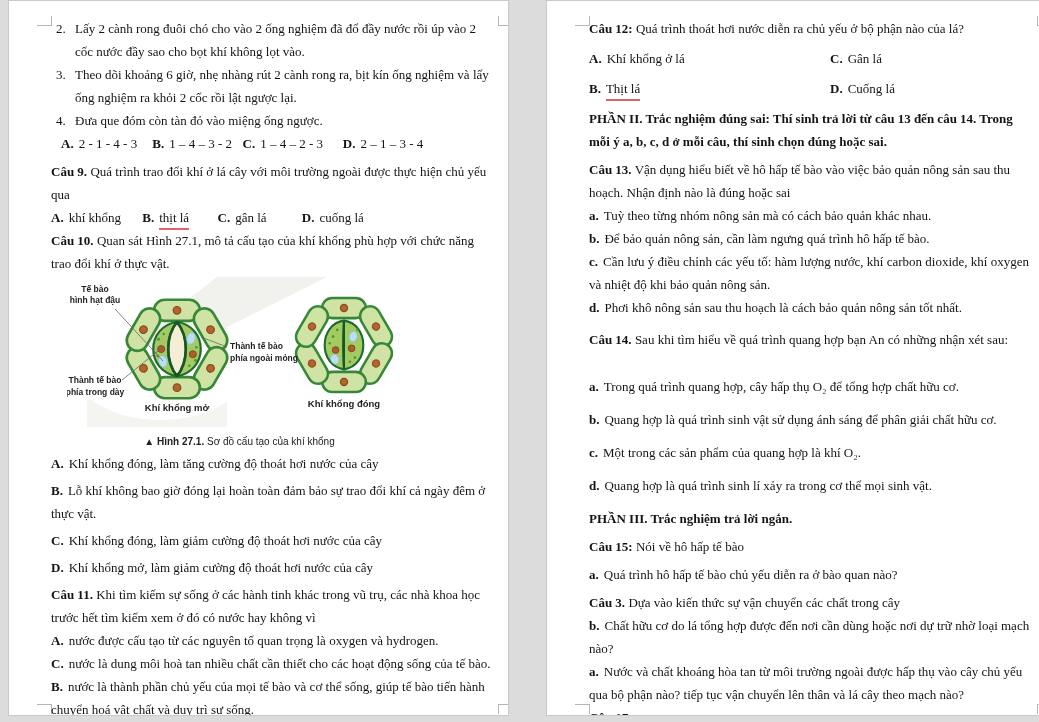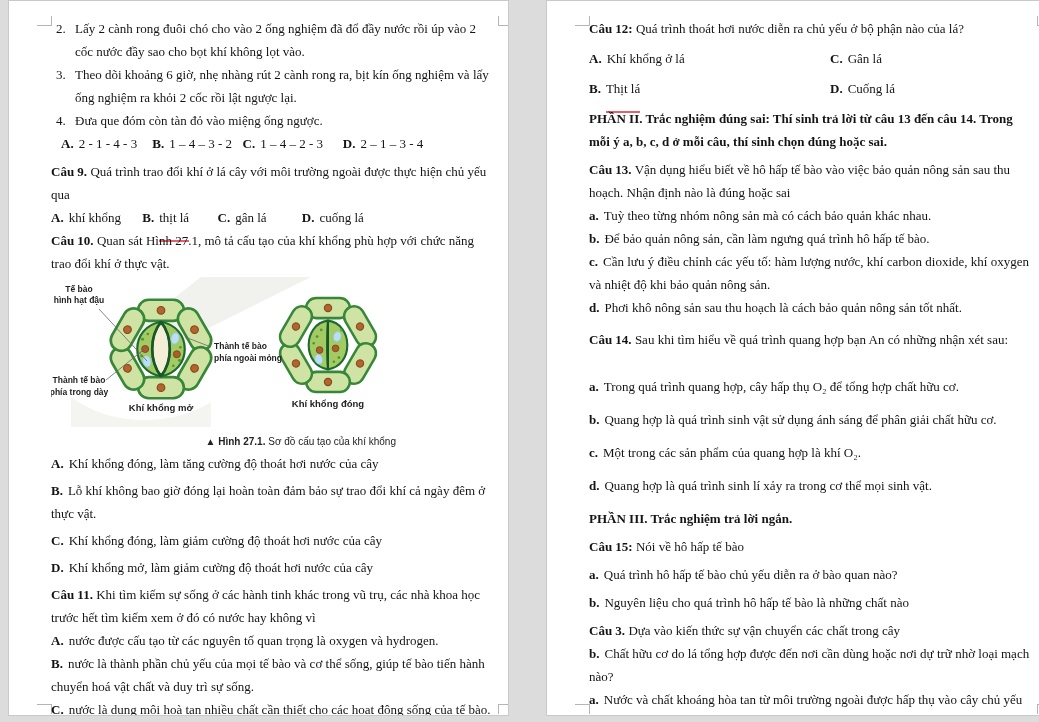--- a/index.html
+++ b/index.html
@@ -10,37 +10,37 @@
   #page-left{left:8px;width:501px;}
   #page-right{left:546px;width:503px;}
   .content{position:absolute;left:42px;right:11px;top:16px;font-size:13px;line-height:23px;}
   .b{font-weight:bold;}
   .para{margin:0;}
   .step{position:relative;padding-left:24px;}
   .step .num{position:absolute;left:5px;}
   .inline-opt{display:inline-block;}
   .w88{width:88px;} .w87{width:87px;} .w97{width:97px;} .w72{width:72px;} .w81{width:81px;}
   .opt-letter{font-weight:bold;margin-right:5px;}
-  .underline-red{border-bottom:2px solid #e4606d;padding-bottom:15px;}
+  .underline-red{border-bottom:2px solid #e4606d;padding-bottom:3px;}
   .tworow{display:flex;margin:7px 0;}
   .tworow .cell{width:241px;}
   .tworow .cell2{flex:1;}
   .spaced{margin:0 0 10px 0;}
   .gap-top{margin-top:5px;font-family:Liberation Serif, serif;}
   .q10opt{margin:0 0 4px 0;}
   
   .mark{position:absolute;width:14px;height:9px;}
   .mark.tl{border-right:1px solid #b5b5b5;border-bottom:1px solid #b5b5b5;}
   .mark.tr{border-left:1px solid #b5b5b5;border-bottom:1px solid #b5b5b5;}
   .mark.bl{border-right:1px solid #b5b5b5;border-top:1px solid #b5b5b5;}
   .mark.br{border-left:1px solid #b5b5b5;border-top:1px solid #b5b5b5;}
   
-  .figure{margin:2px 0 2px 0;width:345px;}
+  .figure{margin:2px 0 2px 16px;width:345px;}
   .fig-caption{font-family:"Liberation Sans",sans-serif;font-size:10px;line-height:16px;
-               text-align:right;color:#222;}
+               text-align:center;color:#222;}
   .fig-caption .cap-b{font-weight:bold;}
   svg text{font-family:"Liberation Sans",sans-serif;font-size:8.5px;font-weight:bold;fill:#222;}
   svg text.big{font-size:9.5px;}
 </style>
 </head>
 <body>
 
 <div class="workspace">
 
   <div class="page" id="page-left">
@@ -168,22 +168,22 @@
       <div class="para q10opt"><span class="opt-letter">A.</span><span>Khí khổng đóng, làm tăng cường độ thoát hơi nước của cây</span></div>
       <div class="para q10opt"><span class="opt-letter">B.</span><span>Lỗ khí không bao giờ đóng lại hoàn toàn đảm bảo sự trao đổi khí cả ngày đêm ở thực vật.</span></div>
       <div class="para q10opt"><span class="opt-letter">C.</span><span>Khí khổng đóng, làm giảm cường độ thoát hơi nước của cây</span></div>
       <div class="para q10opt"><span class="opt-letter">D.</span><span>Khí khổng mở, làm giảm cường độ thoát hơi nước của cây</span></div>
 
       <div class="para">
         <span class="b">Câu 11.</span>
         <span>Khi tìm kiếm sự sống ở các hành tinh khác trong vũ trụ, các nhà khoa học trước hết tìm kiếm xem ở đó có nước hay không vì</span>
       </div>
       <div class="para"><span class="opt-letter">A.</span><span>nước được cấu tạo từ các nguyên tố quan trọng là oxygen và hydrogen.</span></div>
+      <div class="para"><span class="opt-letter">C.</span><span>nước là dung môi hoà tan nhiều chất cần thiết cho các hoạt động sống của tế bào.</span></div>
       <div class="para"><span class="opt-letter">B.</span><span>nước là thành phần chủ yếu của mọi tế bào và cơ thể sống, giúp tế bào tiến hành chuyển hoá vật chất và duy trì sự sống.</span></div>
-      <div class="para"><span class="opt-letter">C.</span><span>nước là dung môi hoà tan nhiều chất cần thiết cho các hoạt động sống của tế bào.</span></div>
 
     </div>
   </div>
 
   <div class="page" id="page-right">
     <div class="mark tl" style="left:28px;top:15px;"></div>
     <div class="mark tr" style="left:490px;top:15px;"></div>
     <div class="mark bl" style="left:28px;top:703px;"></div>
     <div class="mark br" style="left:490px;top:703px;"></div>
 
@@ -222,21 +222,20 @@
       <div class="para spaced"><span class="opt-letter">c.</span><span>Một trong các sản phẩm của quang hợp là khí O₂.</span></div>
       <div class="para spaced"><span class="opt-letter">d.</span><span>Quang hợp là quá trình sinh lí xảy ra trong cơ thể mọi sinh vật.</span></div>
 
       <div class="para b">PHẦN III. Trắc nghiệm trả lời ngắn.</div>
 
       <div class="para gap-top">
         <span class="b">Câu 15:</span>
         <span>Nói về hô hấp tế bào</span>
       </div>
       <div class="para gap-top"><span class="opt-letter">a.</span><span>Quá trình hô hấp tế bào chủ yếu diễn ra ở bào quan nào?</span></div>
-      <div class="para gap-top"><span class="opt-letter">b.</span><span>Nguyên liệu cho quá trình hô hấp tế bào là những chất nào</span></div>
 
       <div class="para gap-top">
         <span class="b">Câu 3.</span>
         <span>Dựa vào kiến thức sự vận chuyển các chất trong cây</span>
       </div>
       <div class="para"><span class="opt-letter">b.</span><span>Chất hữu cơ do lá tổng hợp được đến nơi cần dùng hoặc nơi dự trữ nhờ loại mạch nào?</span></div>
       <div class="para"><span class="opt-letter">a.</span><span>Nước và chất khoáng hòa tan từ môi trường ngoài được hấp thụ vào cây chủ yếu  qua bộ phận nào? tiếp tục vận chuyển lên thân và lá cây theo mạch nào?</span></div>
 
       <div class="para b">Câu 17.</div>
 

